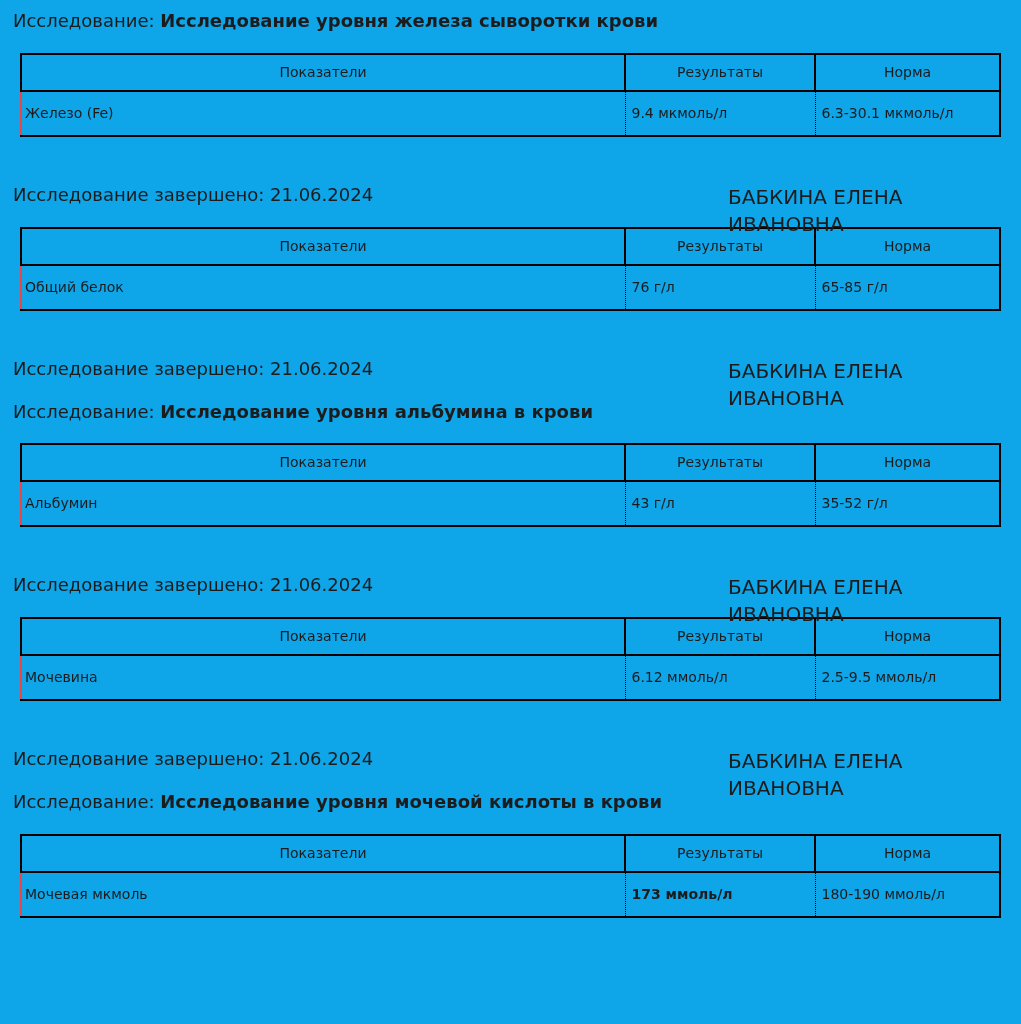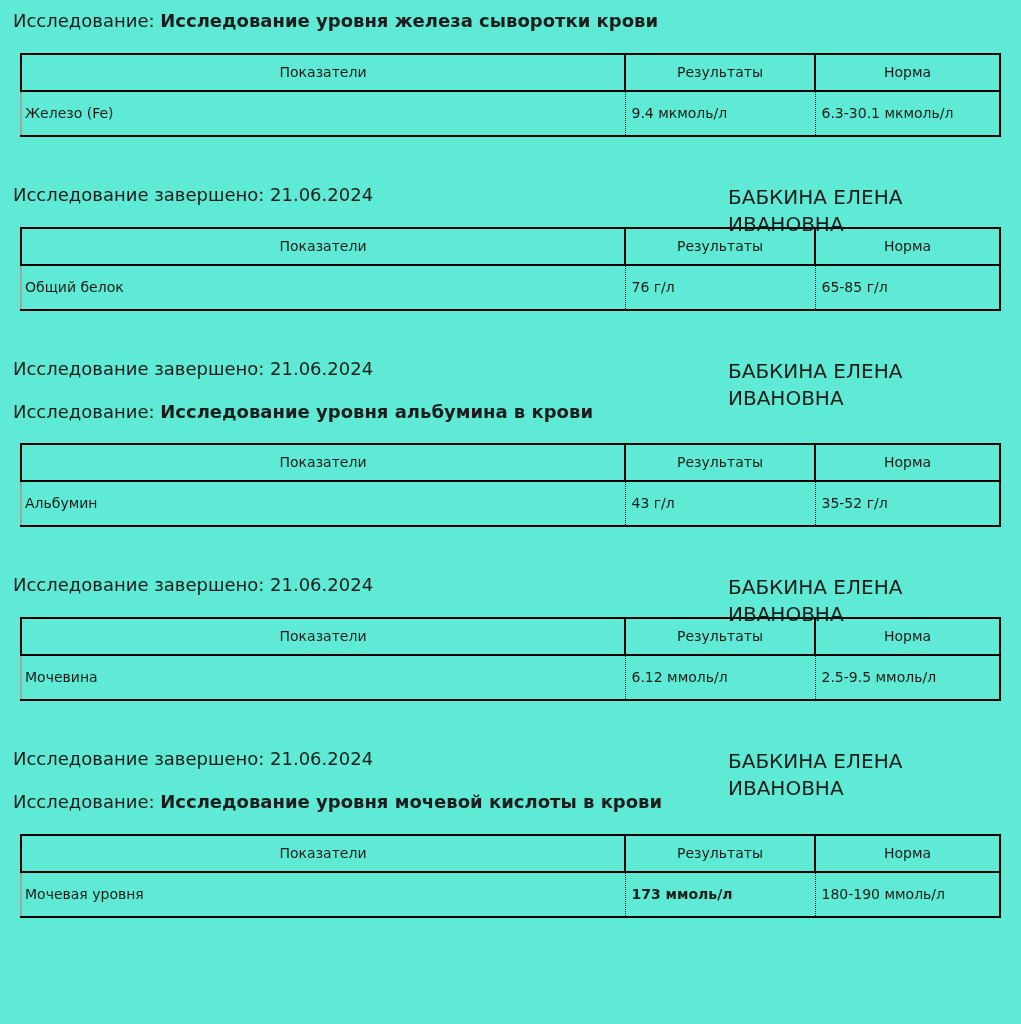--- a/index.html
+++ b/index.html
@@ -1,20 +1,20 @@
 <!DOCTYPE html>
 <html><head>
 <meta charset="utf-8">
 <style>
   * { box-sizing: border-box; }
   html, body { margin: 0; padding: 0; background: #ffffff; }
   .page {
     width: 1021px;
     height: 1024px;
-    background: #5eead4;
+    background: #0ea5e9;
     color: #1c1c1c;
     font-family: "DejaVu Sans", "Liberation Sans", sans-serif;
     font-size: 18px;
     line-height: 1.2;
     padding: 10px 0 0 13px;
     overflow: hidden;
   }
 
   .section { position: relative; }
 
@@ -59,21 +59,21 @@
   }
   table.results td {
     height: 45px;
     vertical-align: middle;
     text-align: left;
     padding: 2px 2px 2px 3px;
     border-bottom: 2px solid #000;
     white-space: nowrap;
     overflow: hidden;
   }
-  table.results td:first-child  { border-left: 2px solid #a3a3a3; margin-top: 16px; }
+  table.results td:first-child  { border-left: 2px solid #ef4444; margin-top: 16px; }
   table.results td:last-child   { border-right: 2px solid #000; }
   table.results td.sep { border-left: 1px dotted #000; padding-left: 6px; }
   td.result-bold { font-weight: bold; }
 </style>
 </head>
 <body>
 
 <div class="page">
 
   <div class="section">
@@ -200,21 +200,21 @@
         </colgroup>
       <thead>
         <tr>
           <th>Показатели</th>
           <th>Результаты</th>
           <th>Норма</th>
         </tr>
       </thead>
       <tbody>
         <tr>
-          <td>Мочевая уровня</td>
+          <td>Мочевая мкмоль</td>
           <td class="sep result-bold">173 ммоль/л</td>
           <td class="sep">180-190 ммоль/л</td>
         </tr>
       </tbody>
     </table>
   </div>
 
 </div>
 
 </body></html>

